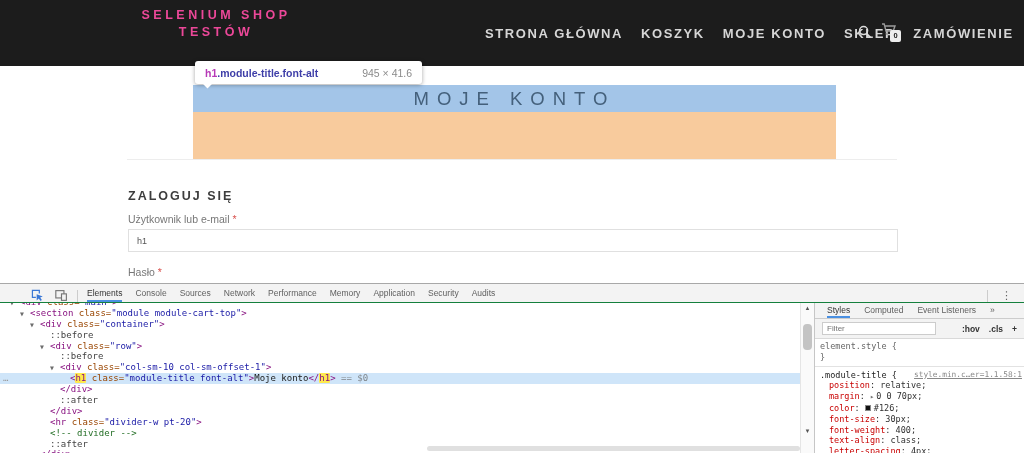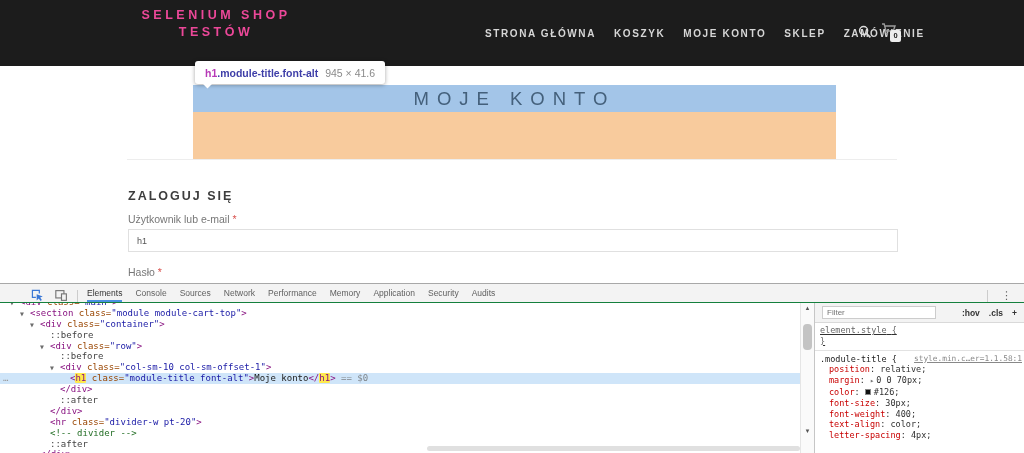--- a/index.html
+++ b/index.html
@@ -4,40 +4,40 @@
 <style>
   * { margin:0; padding:0; box-sizing:border-box; }
   body { font-family:"Liberation Sans",sans-serif; background:#fff; }
   .screen { position:relative; width:1024px; height:453px; background:#fff; overflow:hidden; }
 
   
   .site-header { position:absolute; left:0; top:0; width:1024px; height:66px; background:#1c1c1c; }
   .logo { position:absolute; left:130px; top:7px; width:172px; text-align:center;
           color:#ec4899; font-weight:bold; font-size:12.5px; letter-spacing:3.5px; line-height:16.5px; }
   .main-nav { position:absolute; left:485px; top:0; height:66px; display:flex; align-items:center; gap:18px; }
-  .nav-item { color:#d6d6d6; font-size:10px; font-weight:bold; letter-spacing:1.6px; white-space:nowrap; cursor:pointer; }
+  .nav-item { color:#d6d6d6; font-size:13px; font-weight:bold; letter-spacing:1.6px; white-space:nowrap; cursor:pointer; }
   .hdr-search { position:absolute; left:858px; top:25px; width:14px; height:14px; cursor:pointer; }
   .hdr-cart { position:absolute; left:881px; top:22px; width:22px; height:22px; cursor:pointer; }
   .cart-badge { position:absolute; left:9px; top:8px; width:11px; height:12px; background:#ededed;
                 border-radius:2px; color:#222; font-size:7.5px; font-weight:bold; text-align:center; line-height:12px; }
 
   
   .page { position:absolute; left:0; top:66px; width:1024px; height:217px; background:#fff; }
   .hero-blue { position:absolute; left:193px; top:19px; width:643px; height:27px; background:#a3c5e8;
                display:flex; align-items:center; justify-content:center; }
   .hero-title { color:#44607b; font-size:18.5px; letter-spacing:8px; font-weight:400; }
   .hero-orange { position:absolute; left:193px; top:46px; width:643px; height:47px; background:#f8cb9d; }
   .hr-line { position:absolute; left:127px; top:93px; width:770px; height:1px; background:#ededed; }
 
   .inspect-tooltip { position:absolute; left:195px; top:-5px; height:23px; background:#fff; border-radius:3px;
                      box-shadow:0 1px 4px rgba(0,0,0,.35); display:flex; align-items:center; gap:7px;
                      padding:0 10px; z-index:5; font-size:10.5px; white-space:nowrap; }
   .tt-tag { color:#b739b7; font-weight:bold; }
   .tt-classes { color:#3e3ea8; font-weight:bold; }
-  .tt-dims { color:#8a8a8a; }
+  .tt-dims { color:#8a8a8a;margin-left:37px; }
   .tt-caret { position:absolute; left:9px; bottom:-3px; width:7px; height:7px; background:#fff; transform:rotate(45deg); }
 
   .login-block { position:absolute; left:128px; top:123px; width:770px; }
   .login-heading { font-size:12.5px; font-weight:bold; letter-spacing:2px; color:#3d3d3d; line-height:14px; }
   .form-label { margin-top:10px; font-size:10.5px; color:#777; line-height:12px; }
   .req { color:#d9534f; }
   .text-input { margin-top:4px; width:770px; height:23px; border:1px solid #e0e0e0; background:#fff;
                 font-family:"Liberation Sans",sans-serif; font-size:9px; color:#555; padding:0 8px; outline:none; }
   .form-label.second { margin-top:14px; }
 
@@ -79,21 +79,21 @@
   .dt-styles { position:absolute; left:814px; top:0; width:210px; height:150px; border-left:1px solid #c6c6c6; background:#fff; }
   .st-tabs { height:16px; background:#f3f3f3; border-bottom:1px solid #ccc; display:flex; gap:14px; align-items:stretch; padding-left:12px; }
   .st-tab { font-size:8.5px; color:#5f5f5f; display:flex; align-items:center; cursor:pointer; border-bottom:2px solid transparent; }
   .st-tab.active { color:#333; border-bottom-color:#4a90e2; }
   .st-filter { height:20px; background:#f3f3f3; border-bottom:1px solid #d9d9d9; display:flex; align-items:center; padding:0 7px; }
   .filter-input { width:114px; height:13px; border:1px solid #ccc; background:#fff; font-size:8px; padding:0 4px; color:#444; outline:none;
                   font-family:"Liberation Sans",sans-serif; }
   .st-toggles { margin-left:auto; display:flex; gap:9px; align-items:center; }
   .st-toggle { font-size:8.5px; color:#333; font-weight:bold; cursor:pointer; }
   .st-content { font-family:"DejaVu Sans Mono",monospace; font-size:8.5px; color:#303030; line-height:10.8px; padding-top:2px; }
-  .st-line { padding-left:5px; white-space:nowrap;text-decoration:underline; }
+  .st-line { padding-left:5px; white-space:nowrap; }
   .es-sel { color:#666; }
   .st-sep { height:1px; background:#e2e2e2; margin:3px 0; }
   .rule-head { position:relative; padding-left:5px; }
   .rule-sel { color:#222; }
   .src-link { position:absolute; right:2px; top:0; color:#888; text-decoration:underline; font-size:7.8px; cursor:pointer; }
   .css-prop { padding-left:14px; white-space:nowrap; }
   .prop-name { color:#c80000; }
   .prop-val { color:#303030; }
   .swatch { display:inline-block; width:6px; height:6px; background:#111; border:1px solid #888; margin-right:3px; }
   .expand-arrow { color:#777; font-size:7px; margin-right:2px; cursor:pointer; }
@@ -204,20 +204,26 @@
           </div>
         <div class="h-scrollbar"></div>
       </div>
       <div class="v-scrollbar">
         <div class="sb-arrow sb-up">▲</div>
         <div class="sb-thumb"></div>
         <div class="sb-arrow sb-down">▼</div>
       </div>
 
       <div class="dt-styles">
+        <div class="st-tabs">
+            <span class="st-tab active">Styles</span>
+            <span class="st-tab">Computed</span>
+            <span class="st-tab">Event Listeners</span>
+            <span class="st-tab">»</span>
+          </div>
         <div class="st-filter">
           <input class="filter-input" type="text" placeholder="Filter" style="">
           <div class="st-toggles">
               <span class="st-toggle">:hov</span>
               <span class="st-toggle">.cls</span>
               <span class="st-toggle">+</span>
             </div>
         </div>
         <div class="st-content">
           <div class="st-line"><span class="es-sel">element.style</span> <span class="es-sel">{</span></div>
@@ -227,21 +233,21 @@
             <span class="rule-sel">.module-title</span>
             <span class="rule-sel">{</span>
             <span class="src-link">style.min.c…er=1.1.58:1</span>
           </div>
           <div id="css-props">
               <div class="css-prop"><span class="prop-name">position</span><span class="prop-val">: </span><span class="prop-val">relative;</span></div>
               <div class="css-prop"><span class="prop-name">margin</span><span class="prop-val">: </span><span class="expand-arrow">▸</span><span class="prop-val">0 0 70px;</span></div>
               <div class="css-prop"><span class="prop-name">color</span><span class="prop-val">: </span><span class="swatch" style="background: rgb(17, 17, 17);"></span><span class="prop-val">#126;</span></div>
               <div class="css-prop"><span class="prop-name">font-size</span><span class="prop-val">: </span><span class="prop-val">30px;</span></div>
               <div class="css-prop"><span class="prop-name">font-weight</span><span class="prop-val">: </span><span class="prop-val">400;</span></div>
-              <div class="css-prop"><span class="prop-name">text-align</span><span class="prop-val">: </span><span class="prop-val">color;</span></div>
+              <div class="css-prop"><span class="prop-name">text-align</span><span class="prop-val">: </span><span class="prop-val">class;</span></div>
               <div class="css-prop"><span class="prop-name">letter-spacing</span><span class="prop-val">: </span><span class="prop-val">4px;</span></div>
             </div>
 
         </div>
       </div>
     </div>
   </div>
 </div>
 
 </body></html>

